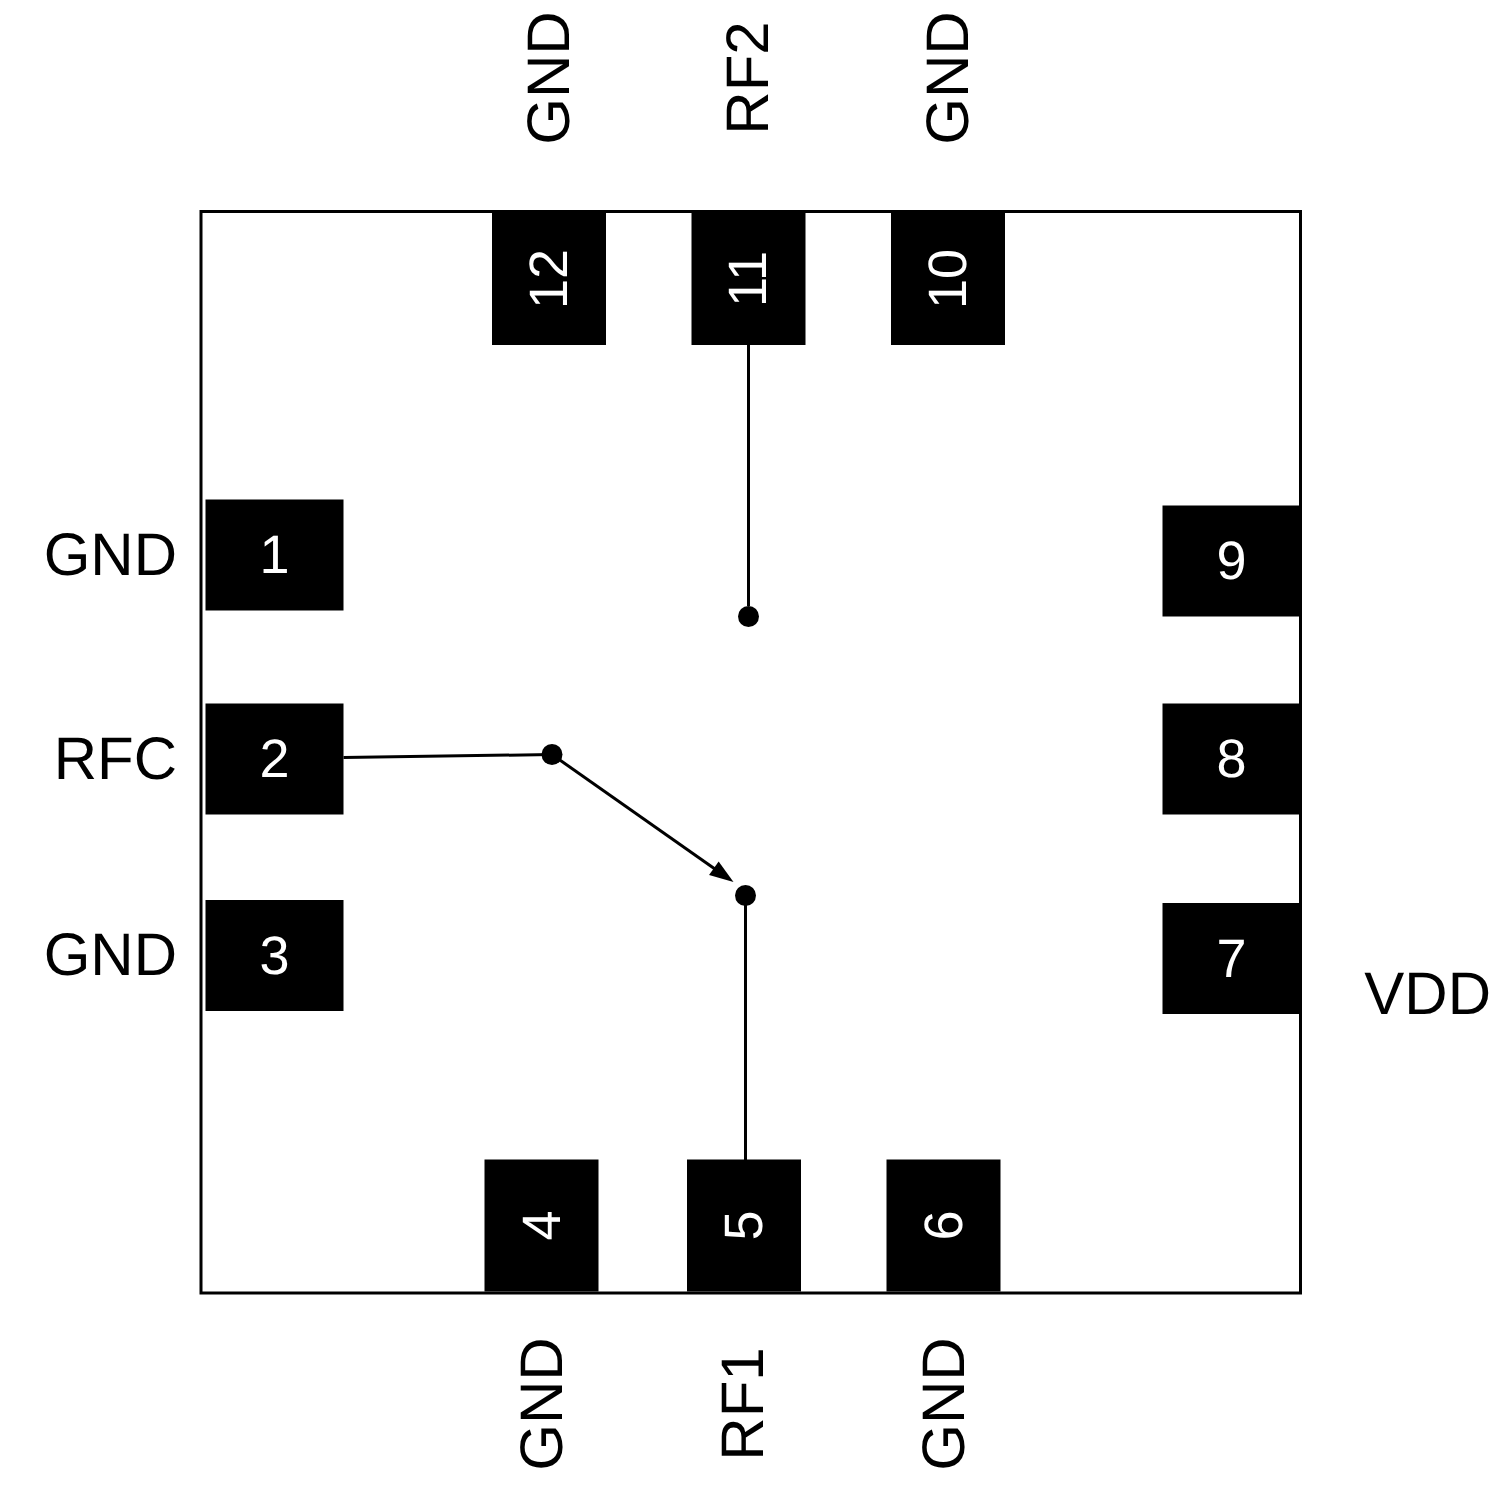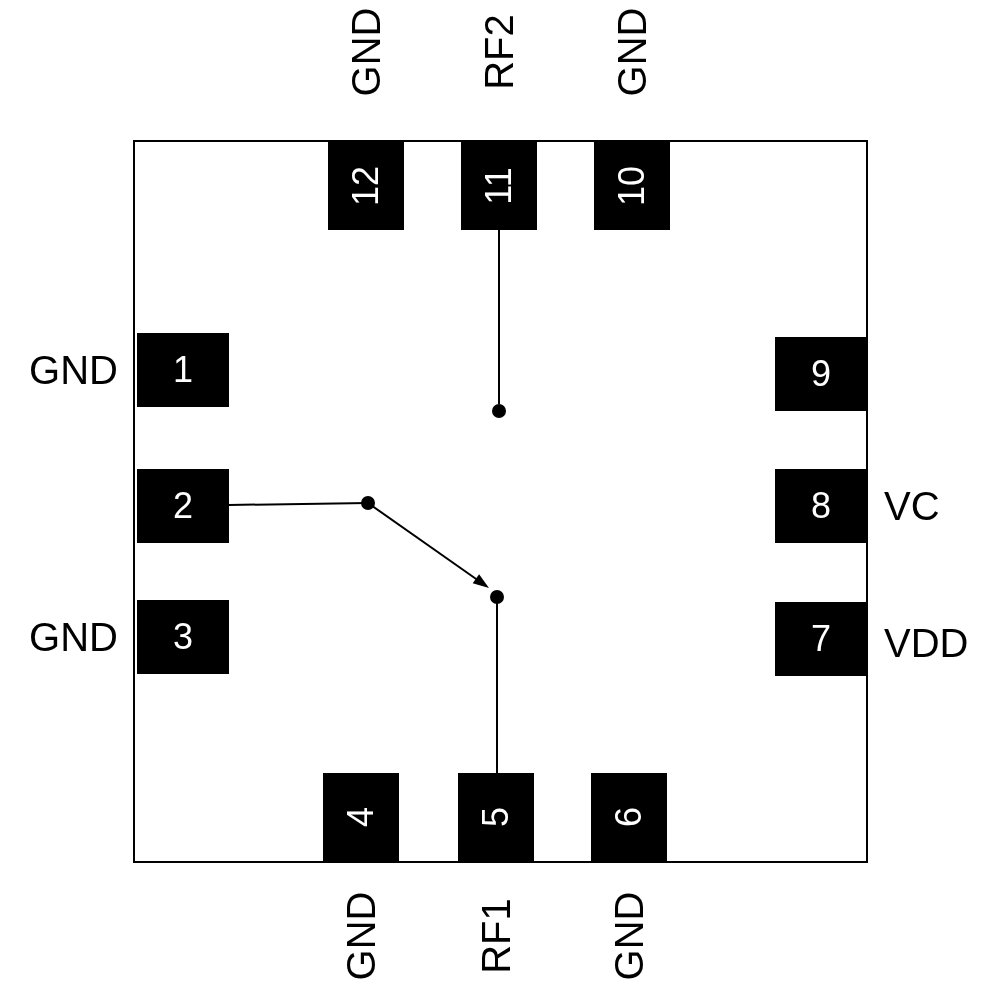--- a/index.html
+++ b/index.html
@@ -117,24 +117,24 @@
     <span class="pin-num rot">10</span>
   </div>
   <div class="pin pin-v" style="left:461px; top:142px;">
     <span class="pin-num rot">11</span>
   </div>
   <div class="pin pin-v" style="left:328px; top:142px;">
     <span class="pin-num rot">12</span>
   </div>
 
   <div class="sig-label sig-side sig-left" style="left:8px; top:347px;">GND</div>
+  <div class="sig-label sig-side sig-left" style="left:8px; top:483px;">RFC</div>
   <div class="sig-label sig-side sig-left" style="left:8px; top:614px;">GND</div>
 
-  <div class="sig-label sig-side sig-right" style="left:884px; top:620px;">VDD</div>
-  <div class="sig-label sig-side sig-right" style="left:884px; top:483px;">VC</div>
+  <div class="sig-label sig-side sig-right" style="left:884px; top:640px;text-align:right;">VDD</div>
 
   <div class="sig-label sig-vert" style="left:316px; top:2px;">
     <span class="rot">GND</span>
   </div>
   <div class="sig-label sig-vert" style="left:449px; top:2px;">
     <span class="rot">RF2</span>
   </div>
   <div class="sig-label sig-vert" style="left:582px; top:2px;">
     <span class="rot">GND</span>
   </div>

